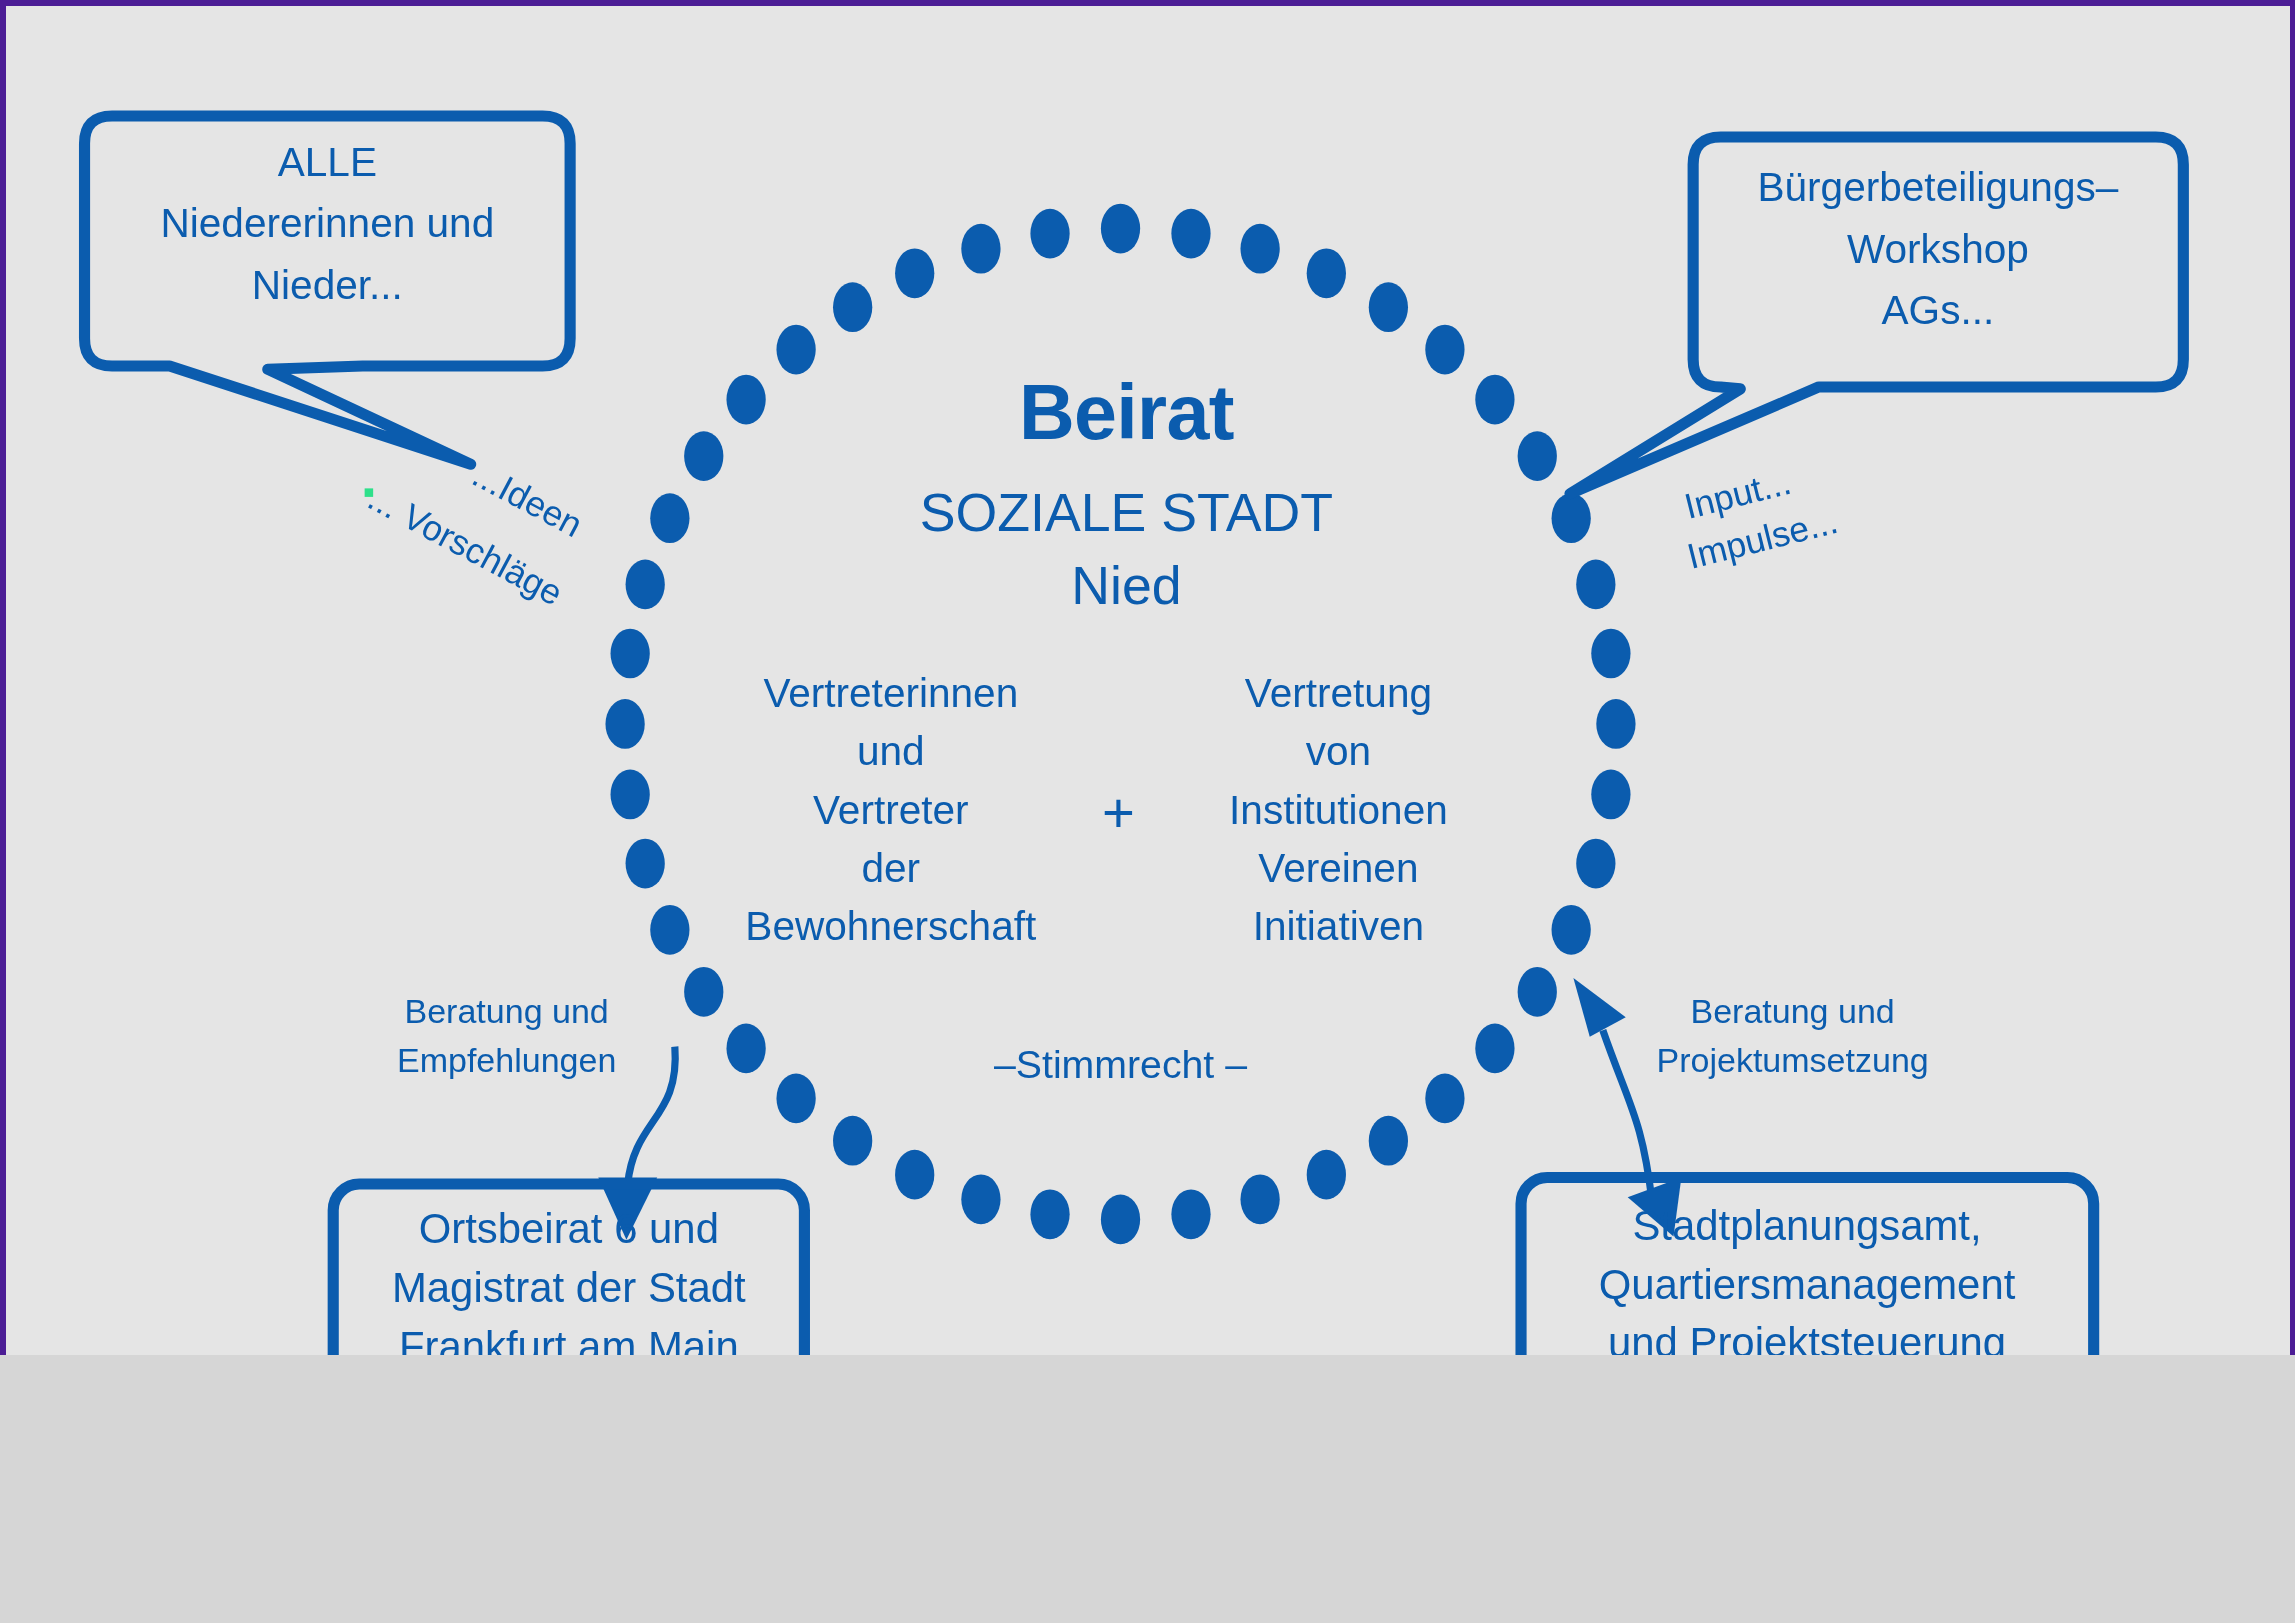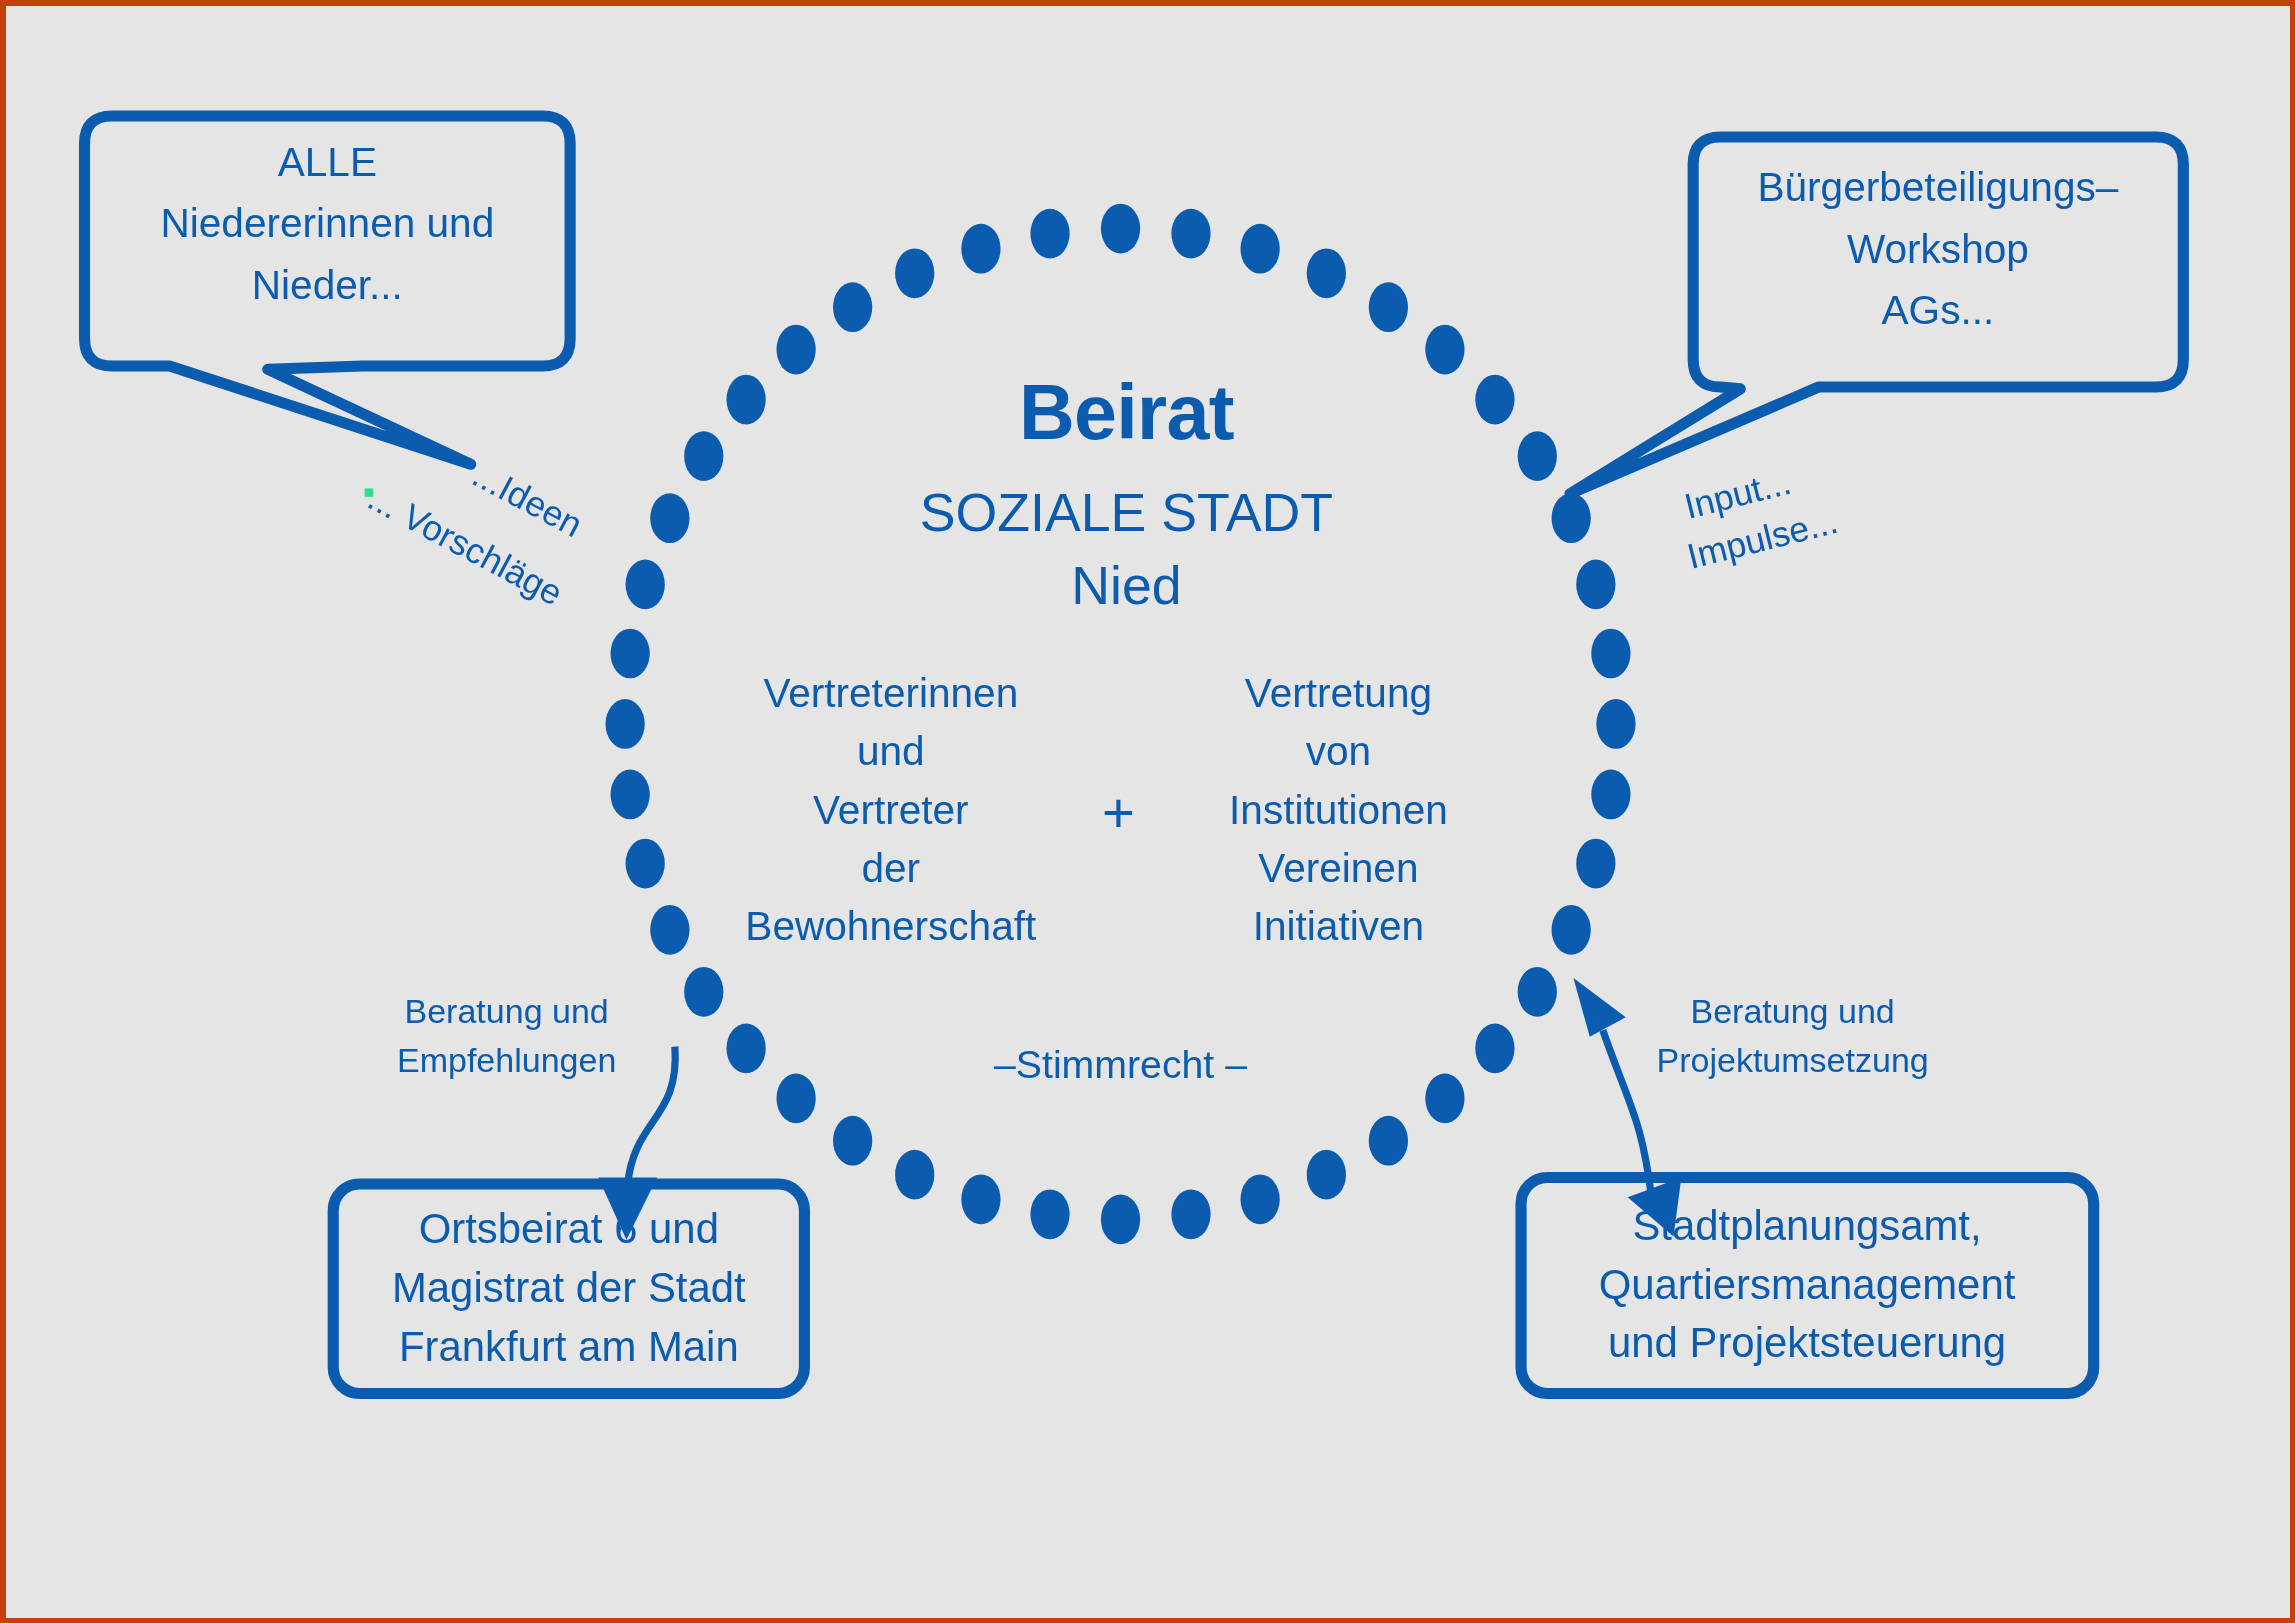--- a/index.html
+++ b/index.html
@@ -3,22 +3,22 @@
 <meta charset="utf-8">
 <style>
   html, body {
     margin: 0;
     padding: 0;
     background: #d6d6d6;
   }
   #page {
     position: relative;
     width: 2295px;
-    height: 1623px;
-    background: #c2410c;
+    height: 1355px;
+    background: #4c1d95;
     overflow: hidden;
     font-family: "Liberation Sans", sans-serif;
   }
   #canvas {
     position: absolute;
     left: 5.9px;
     top: 5.9px;
     width: 2284px;
     height: 1612px;
     background: #e5e5e5;

